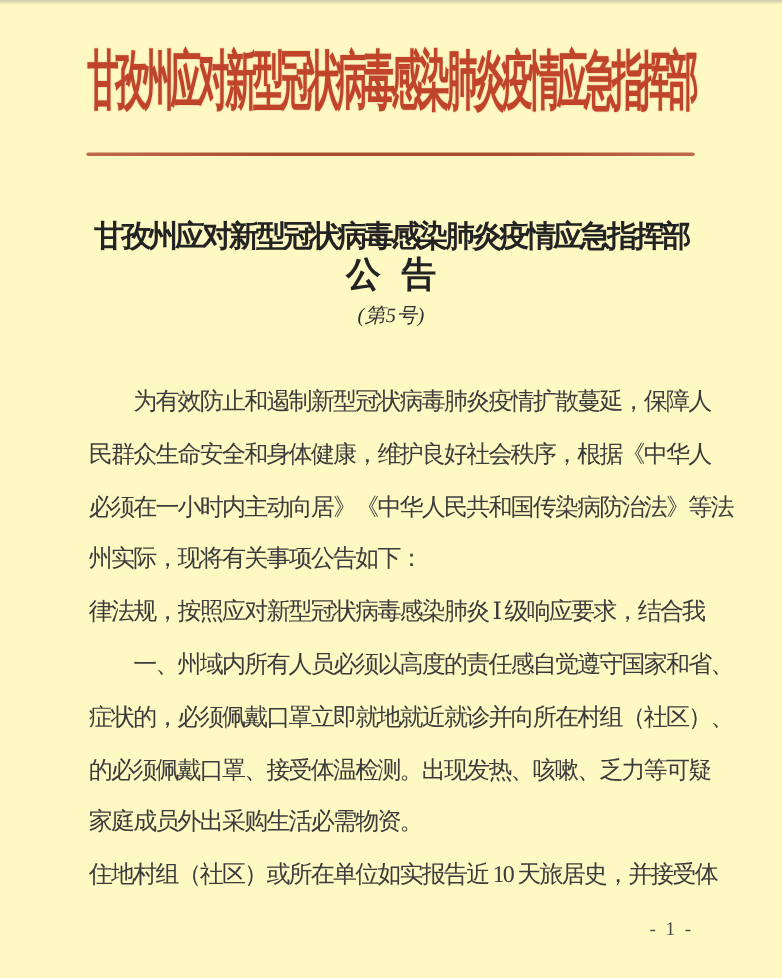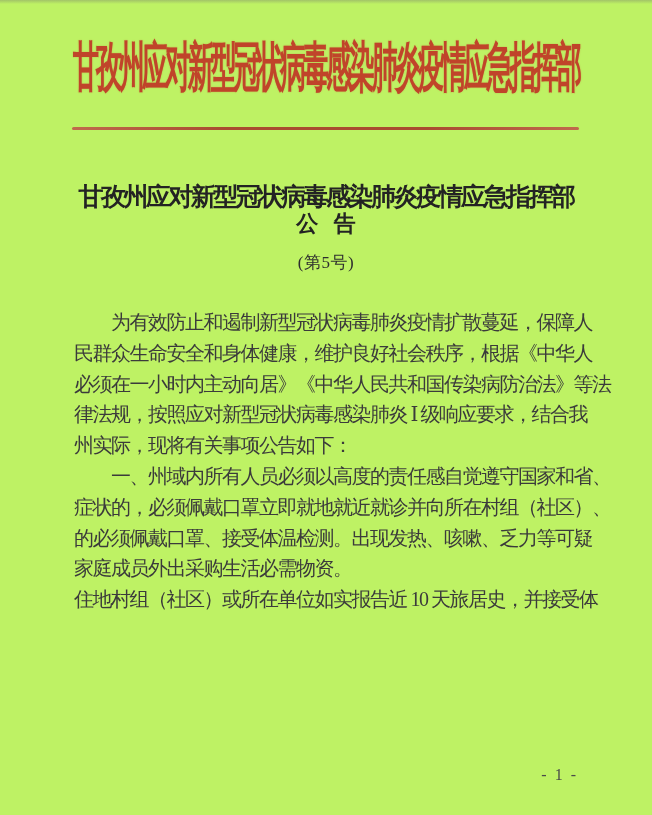--- a/index.html
+++ b/index.html
@@ -5,21 +5,21 @@
   * { margin: 0; padding: 0; box-sizing: border-box; }
   html, body { width: 652px; height: 815px; }
   body {
     font-family: "Liberation Serif", "DejaVu Serif", serif;
     background: #f2f2f2;
   }
   .page {
     position: relative;
     width: 652px;
     height: 815px;
-    background: #bef264;
+    background: #fef9c3;
     overflow: hidden;
   }
   
   .page::before {
     content: "";
     position: absolute;
     top: 0; left: 0; right: 0;
     height: 4px;
     background: linear-gradient(to bottom, rgba(110,110,110,0.35), rgba(110,110,110,0));
     pointer-events: none;
@@ -63,46 +63,48 @@
     letter-spacing: -2.5px;
     color: #232323;
     white-space: nowrap;
   }
   .doc-subtitle {
     position: absolute;
     top: 209px; left: 0;
     width: 100%;
     text-align: center;
     font-weight: bold;
-    font-size: 22px;
+    font-size: 29px;
     word-spacing: 10px;
     color: #232323;
   }
   .doc-number {
     position: absolute;
     top: 251px; left: 0;
     width: 100%;
     text-align: center;
     font-size: 17px;
     letter-spacing: 0.5px;
     color: #2e2e2e;
+    font-style: italic;
   }
   .doc-body {
     position: absolute;
     top: 307px;
     left: 74px;
     width: 506px;
   }
   .bline {
     height: 30.8px;
     line-height: 30.8px;
     font-size: 20px;
     letter-spacing: -1.5px;
     color: #3b3b3b;
     white-space: nowrap;
+    margin-top: 13px;
   }
   .bline.indent { padding-left: 37px; }
   .page-number {
     position: absolute;
     top: 766px;
     right: 74px;
     font-size: 16px;
     letter-spacing: 2px;
     color: #4a4a4a;
     font-family: "Liberation Serif", "DejaVu Serif", serif;
@@ -122,22 +124,22 @@
   <div class="doc-title">甘孜州应对新型冠状病毒感染肺炎疫情应急指挥部</div>
 
   <div class="doc-subtitle">公 告</div>
 
   <div class="doc-number">(第5号)</div>
 
   <div class="doc-body">
       <div class="bline indent">为有效防止和遏制新型冠状病毒肺炎疫情扩散蔓延，保障人</div>
       <div class="bline">民群众生命安全和身体健康，维护良好社会秩序，根据《中华人</div>
       <div class="bline">必须在一小时内主动向居》《中华人民共和国传染病防治法》等法</div>
+      <div class="bline">州实际，现将有关事项公告如下：</div>
       <div class="bline">律法规，按照应对新型冠状病毒感染肺炎 Ⅰ 级响应要求，结合我</div>
-      <div class="bline">州实际，现将有关事项公告如下：</div>
       <div class="bline indent">一、州域内所有人员必须以高度的责任感自觉遵守国家和省、</div>
       <div class="bline">症状的，必须佩戴口罩立即就地就近就诊并向所在村组（社区）、</div>
       <div class="bline">的必须佩戴口罩、接受体温检测。出现发热、咳嗽、乏力等可疑</div>
       <div class="bline">家庭成员外出采购生活必需物资。</div>
       <div class="bline">住地村组（社区）或所在单位如实报告近 10 天旅居史，并接受体</div>
     </div>
 
   <div class="page-number">- 1 -</div>
 
 </div>

